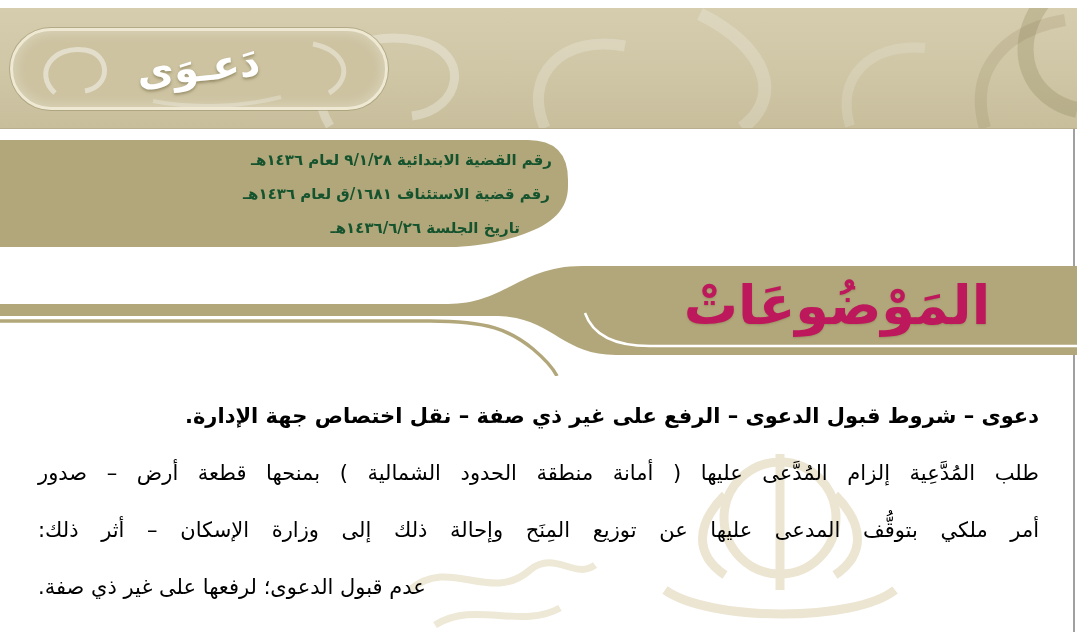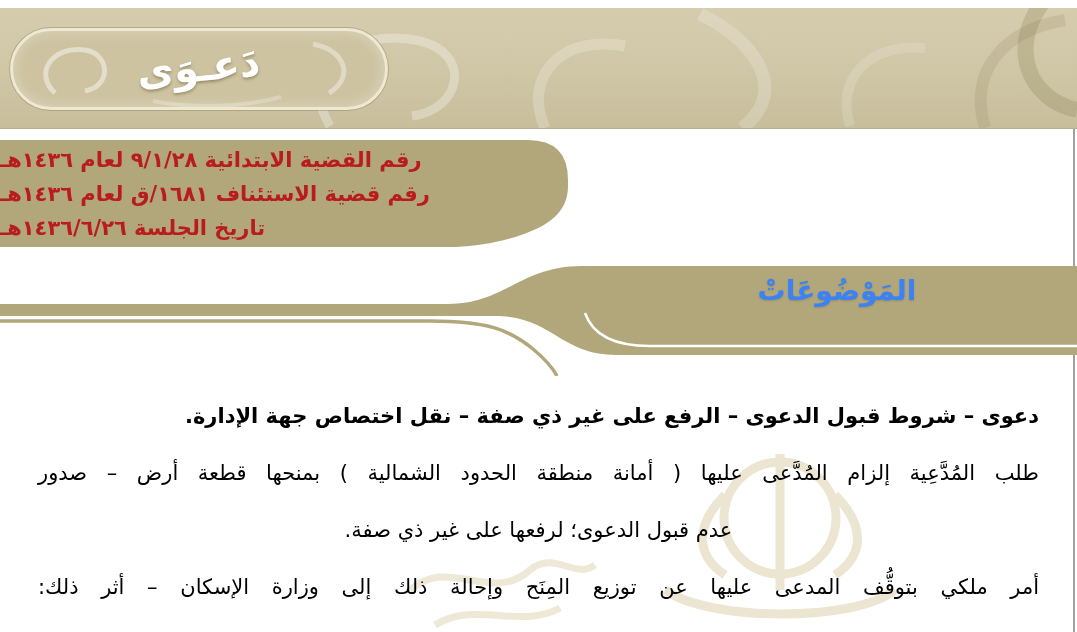--- a/index.html
+++ b/index.html
@@ -28,44 +28,44 @@
     position:relative;color:#ffffff;font-weight:bold;font-size:40px;letter-spacing:3px;
     transform:rotate(-5deg) translateY(-2px);
     text-shadow:0 2px 3px rgba(110,100,60,.55);
   }
 
   
   .case-box{position:absolute;top:140px;left:0;width:568px;height:108px;z-index:2;}
   .case-box-bg{position:absolute;inset:0;width:100%;height:100%;}
   .case-lines{position:absolute;inset:0;padding:3px 16px 0 0;}
   .case-line{
-    height:34px;line-height:34px;text-align:left;color:#b91c1c;
-    font-weight:bold;font-size:21px;white-space:nowrap;
+    height:34px;line-height:34px;text-align:right;color:#14532d;
+    font-weight:bold;font-size:15px;white-space:nowrap;
   }
   .case-line.l2{margin-right:2px;}
-  .case-line.l3{margin-right:8px;}
+  .case-line.l3{margin-right:32px;}
 
   
   .banner{position:absolute;top:258px;left:0;width:1077px;height:118px;z-index:2;}
   .banner svg{position:absolute;inset:0;width:100%;height:100%;}
   .banner-title{
     position:absolute;top:16px;right:60px;width:360px;text-align:center;
-    color:#3b82f6;font-weight:bold;font-size:28px;letter-spacing:1px;
+    color:#be185d;font-weight:bold;font-size:54px;letter-spacing:1px;
     text-shadow:0 1px 2px rgba(110,100,60,.35);
   }
 
   
   .watermark{position:absolute;left:380px;top:440px;width:600px;height:192px;z-index:0;}
 
   
   .body-text{
     position:absolute;top:388px;right:38px;left:38px;z-index:3;color:#000000;font-size:21px;
   }
   .headnote{font-weight:bold;line-height:57px;text-align:right;white-space:nowrap;}
-  .bline{line-height:57px;text-align:center;}
+  .bline{line-height:57px;text-align:left;}
   .bline.just{white-space:nowrap;text-align-last:justify;}
 </style>
 </head>
 <body>
 
 <div class="page">
 
   <div class="edge-line"></div>
 
   <div class="band">
@@ -117,17 +117,17 @@
     </g>
     <g stroke="#eee8d6" stroke-width="7" fill="none">
       <path d="M30,150 C70,115 110,165 150,130 C175,110 195,140 215,125"></path>
       <path d="M55,185 C95,160 140,190 180,168"></path>
     </g>
   </svg>
 
   <div class="body-text" dir="rtl">
     <div class="headnote">دعوى – شروط قبول الدعوى – الرفع على غير ذي صفة – نقل اختصاص جهة الإدارة.</div>
     <div class="bline just">طلب المُدَّعِية إلزام المُدَّعى عليها ( أمانة منطقة الحدود الشمالية ) بمنحها قطعة أرض – صدور</div>
+    <div class="bline just">أمر ملكي بتوقُّف المدعى عليها عن توزيع المِنَح وإحالة ذلك إلى وزارة الإسكان – أثر ذلك:</div>
     <div class="bline">عدم قبول الدعوى؛ لرفعها على غير ذي صفة.</div>
-    <div class="bline just">أمر ملكي بتوقُّف المدعى عليها عن توزيع المِنَح وإحالة ذلك إلى وزارة الإسكان – أثر ذلك:</div>
   </div>
 
 </div>
 
 </body></html>

